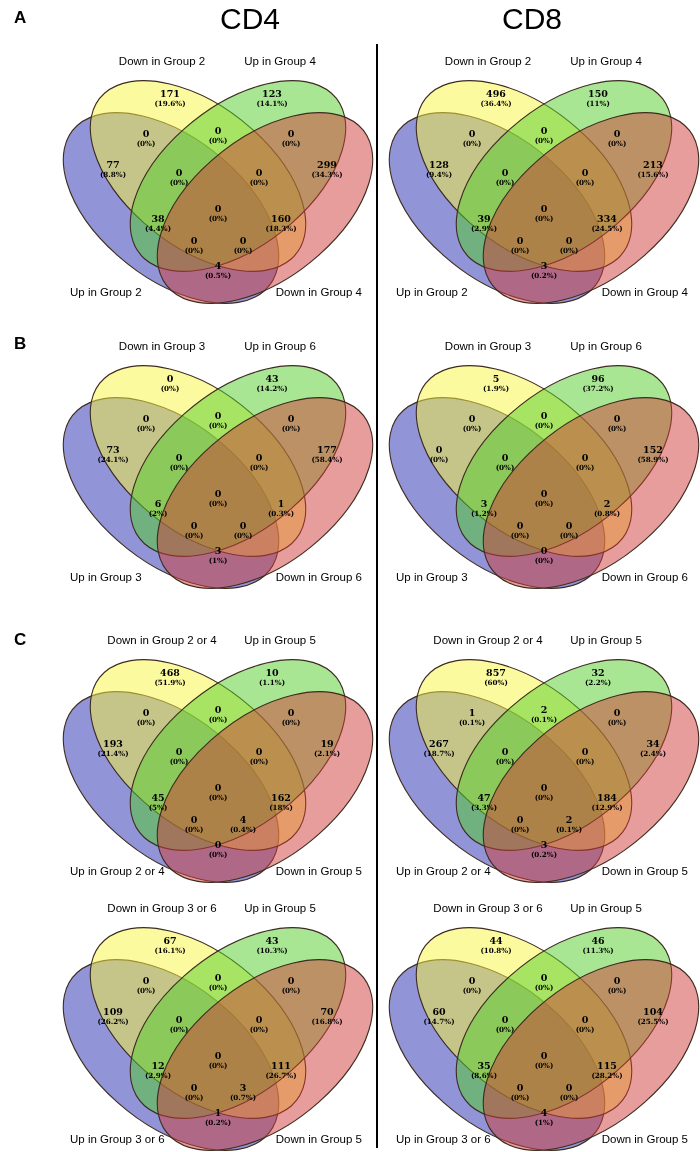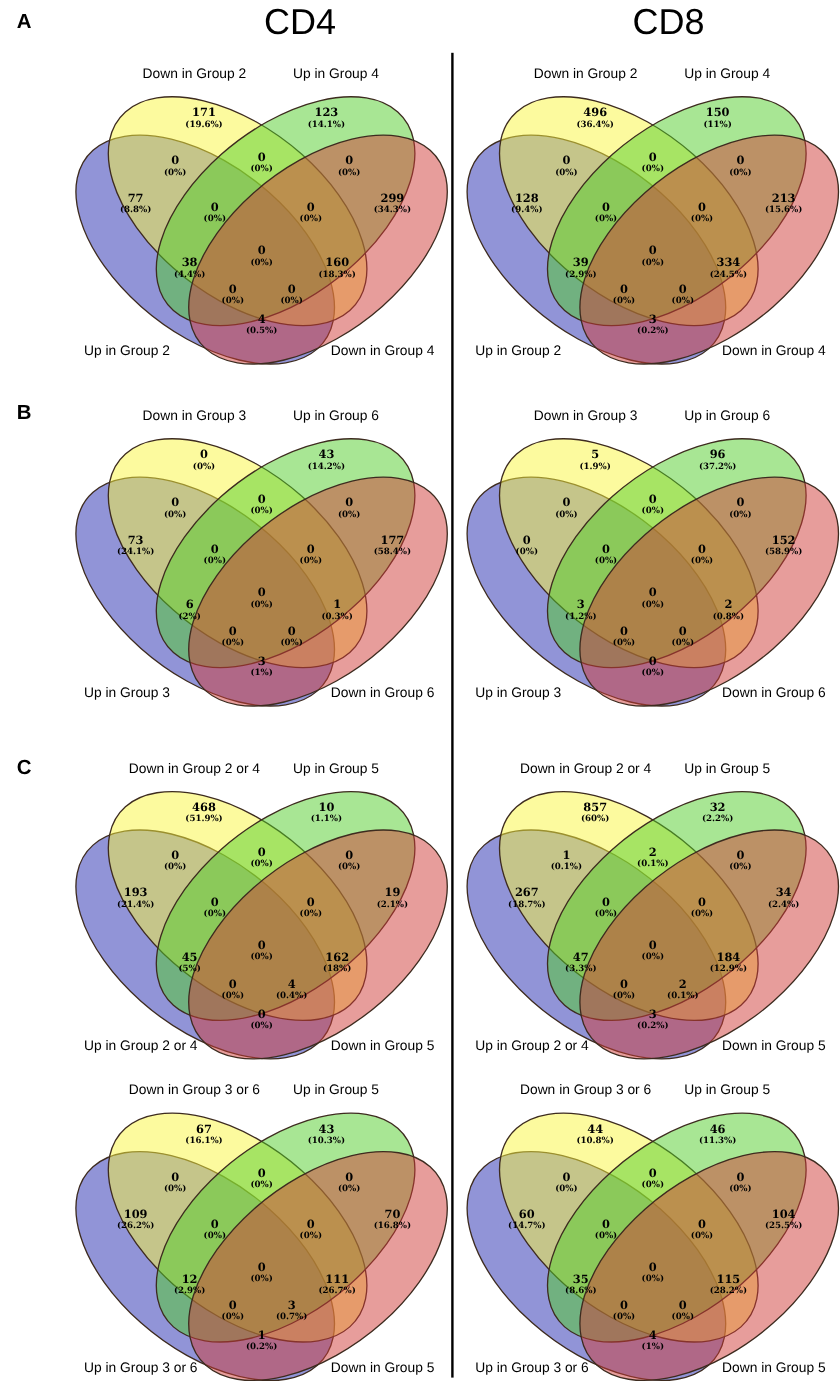--- a/index.html
+++ b/index.html
@@ -12,21 +12,21 @@
   .divider{position:absolute;left:376px;top:44px;width:2px;height:1104px;background:#000;}
   svg.venn{position:absolute;width:334px;height:265px;overflow:visible;}
   .region-label{font-family:"DejaVu Serif",serif;font-weight:bold;font-size:9.5px;fill:#000;}
   .region-label .pct{font-size:7.2px;}
   .set-label{font-family:"Liberation Sans",sans-serif;font-size:11.5px;fill:#000;font-weight:normal;}
 </style>
 </head>
 <body>
 
 <div class="col-header" style="left:250px">CD4</div>
-<div class="col-header" style="left:557px">CD8</div>
+<div class="col-header" style="left:532px">CD8</div>
 
 <div class="panel-letter" style="left:14px;top:8px">A</div>
 <div class="panel-letter" style="left:14px;top:334px">B</div>
 <div class="panel-letter" style="left:14px;top:630px">C</div>
 
 <div class="divider"></div>
 
 <svg class="venn" viewBox="0 0 334 265" style="left:40px;top:50px">
     <ellipse rx="117" ry="67" transform="translate(131 158) scale(1.13 1) rotate(45)" fill="#2329AF" fill-opacity="0.5" stroke="#3d2b1f" stroke-width="1.1" vector-effect="non-scaling-stroke"></ellipse>
     <ellipse rx="117" ry="67" transform="translate(158 126) scale(1.13 1) rotate(45)" fill="#F9F53D" fill-opacity="0.5" stroke="#3d2b1f" stroke-width="1.1" vector-effect="non-scaling-stroke"></ellipse>

